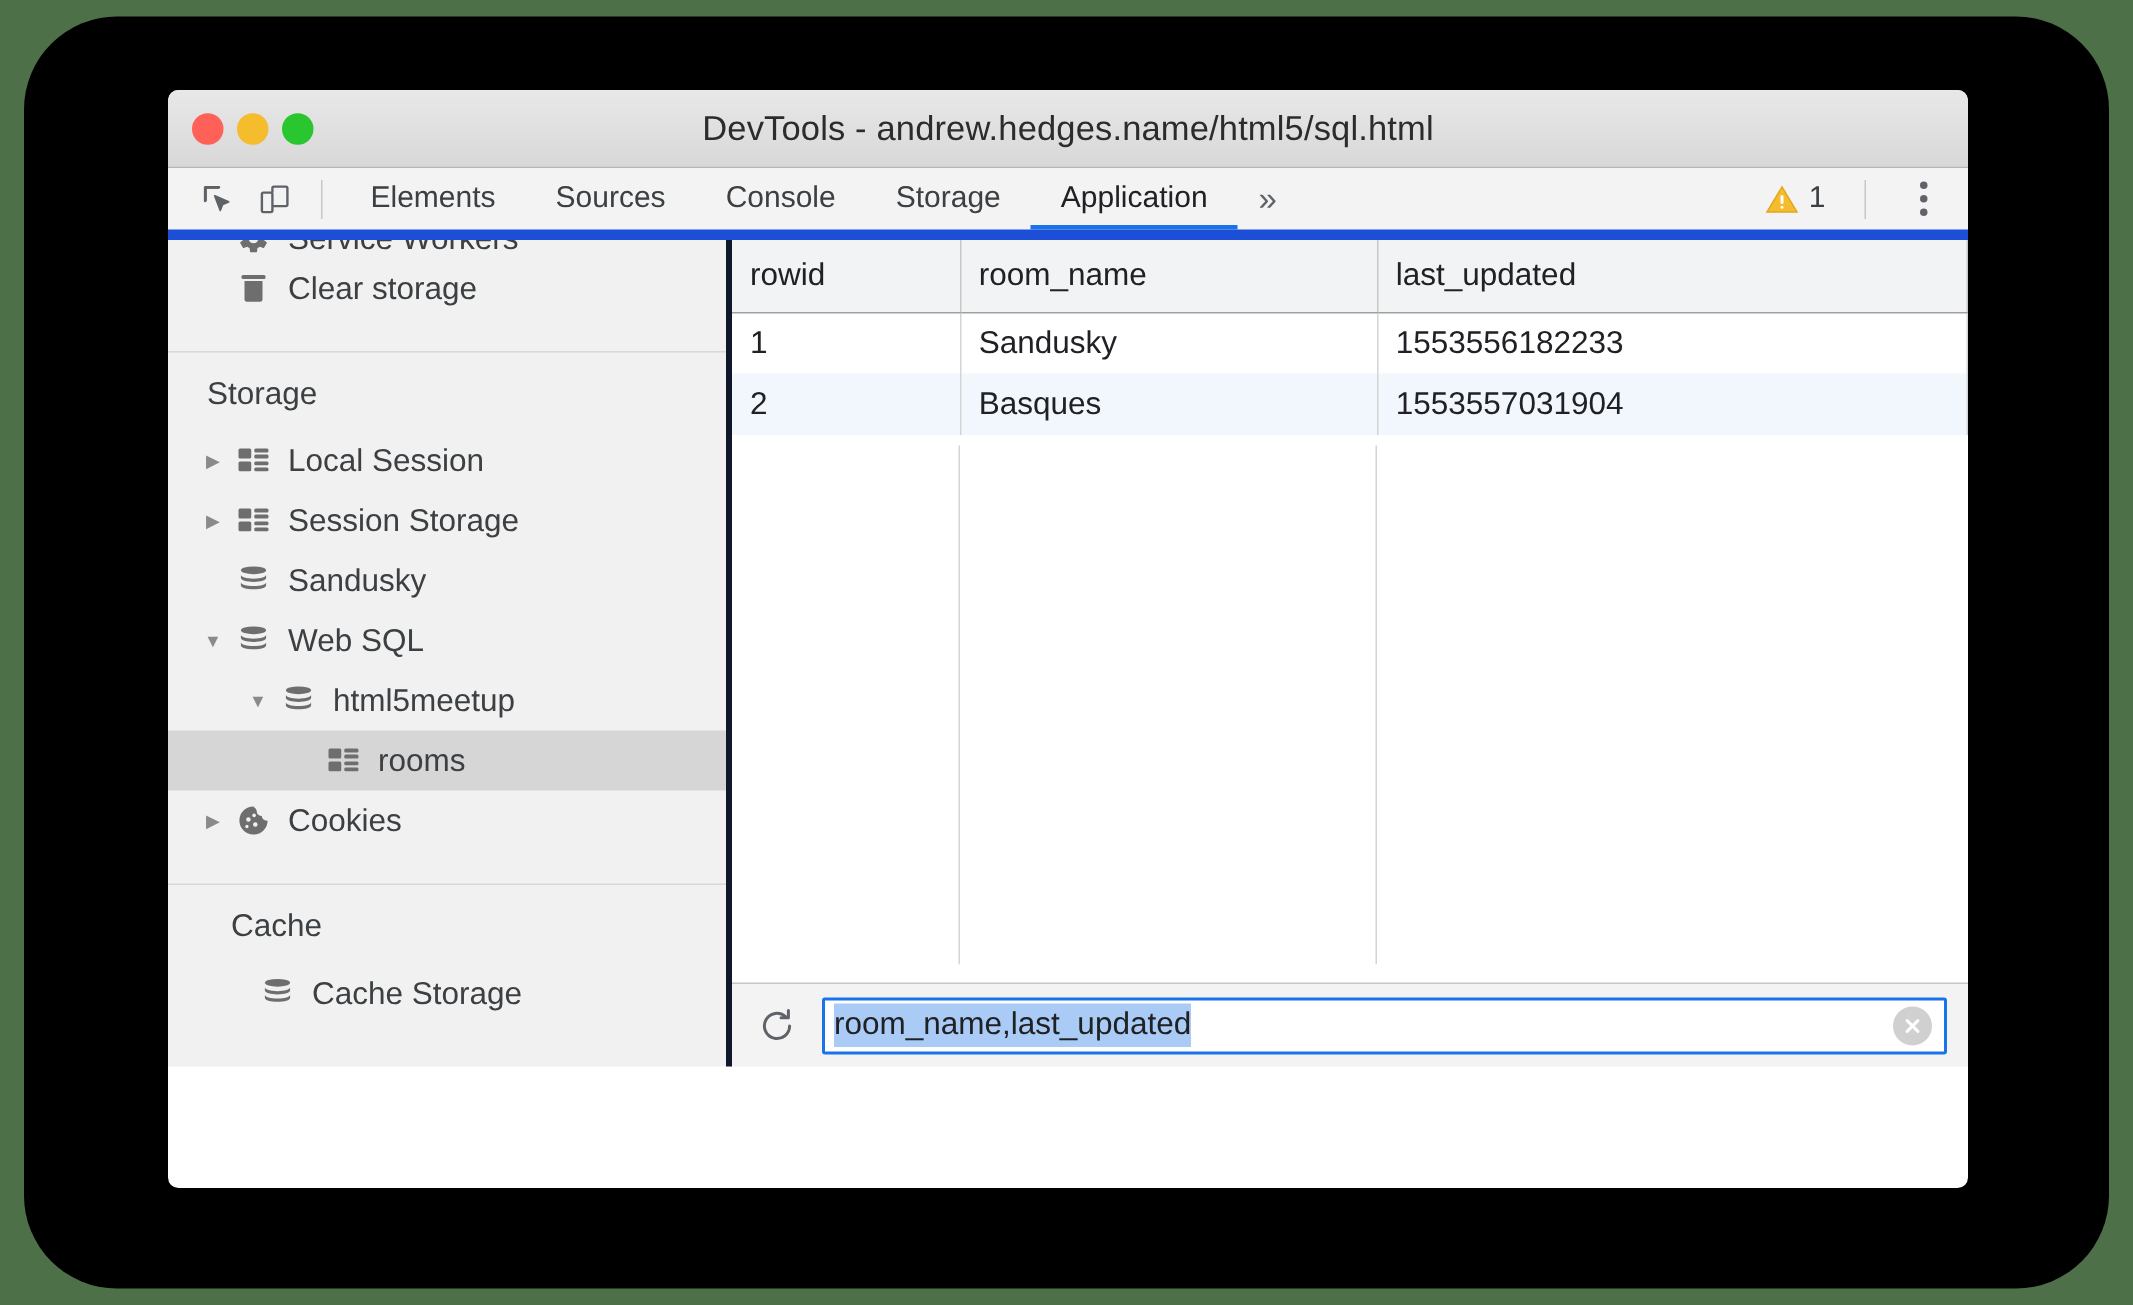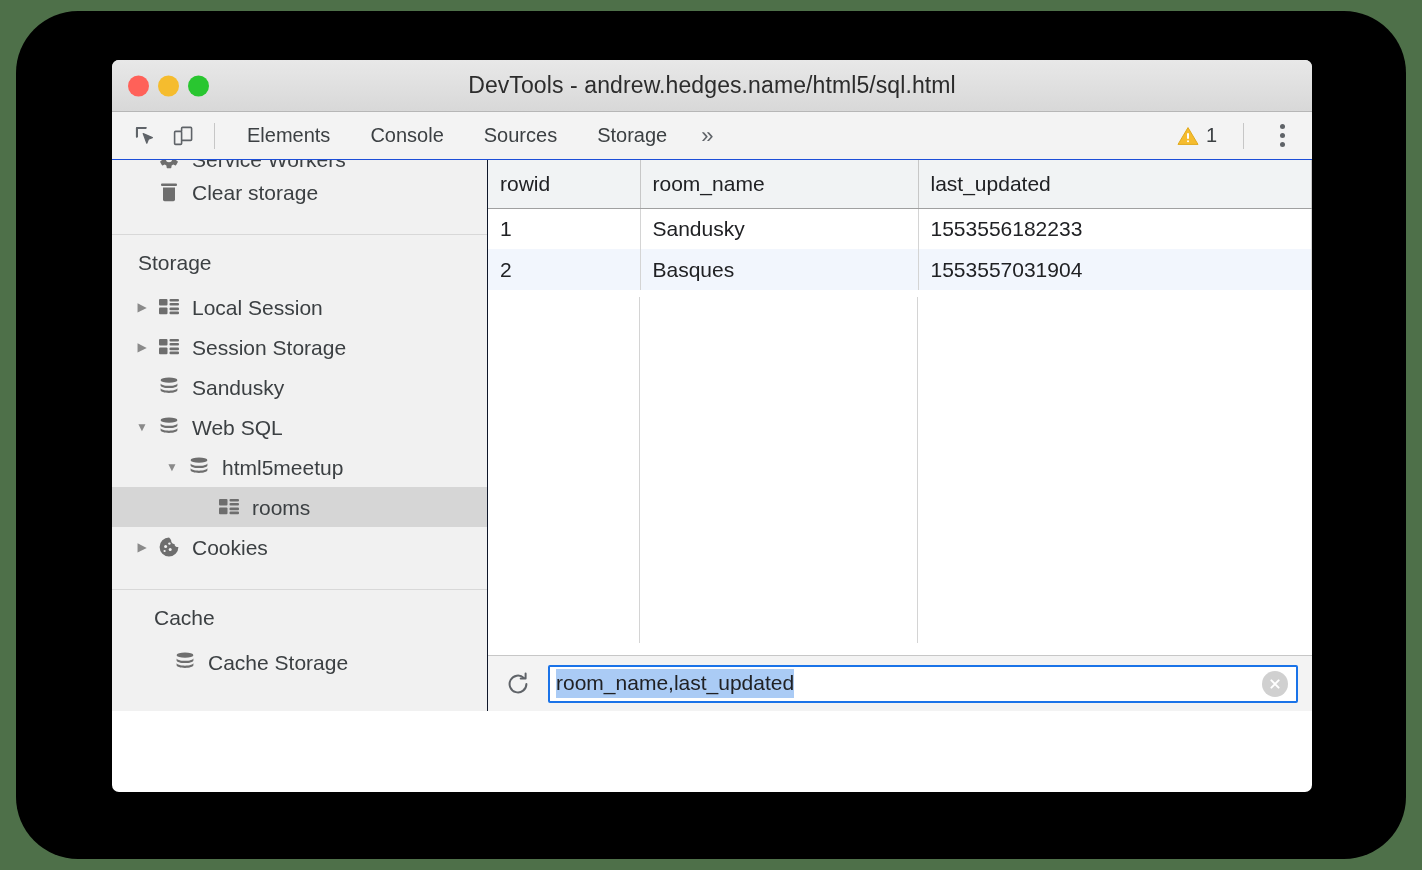--- a/index.html
+++ b/index.html
@@ -71,21 +71,21 @@
     color: #2c2c2c;
     letter-spacing: .1px;
     white-space: nowrap;
   }
 
   
   #tabbar {
     position: relative;
     height: 48px;
     background: #f3f3f3;
-    border-bottom: 1px solid #1d4ed8;
+    border-bottom: 7px solid #1d4ed8;
     display: flex;
     align-items: center;
     padding: 0 12px 0 14px;
   }
   .tb-icon {
     width: 38px; height: 34px;
     display: flex; align-items: center; justify-content: center;
     color: #5f6368;
   }
   .tb-sep {
@@ -138,21 +138,21 @@
   
   #panel {
     display: flex;
     height: 551px;
   }
 
   
   #sidebar {
     width: 376px;
     background: #f1f1f1;
-    border-right: 1px solid #0f172a;
+    border-right: 4px solid #0f172a;
     overflow: hidden;
     position: relative;
   }
   .sb-section { border-bottom: 1px solid #d8d8d8; }
   .sb-section:last-child { border-bottom: none; margin-left: 16px; }
   .sb-head {
     font-size: 21px;
     color: #3c4043;
     padding: 16px 0 12px 26px;
   }
@@ -322,27 +322,30 @@
       </svg>
     </div>
 
     <div class="tb-sep"></div>
 
     <div class="tabs">
       <div class="tab">
           <span>Elements</span>
         </div>
       <div class="tab">
+          <span>Sources</span>
+        </div>
+      <div class="tab">
           <span>Console</span>
-        </div>
-      <div class="tab">
-          <span>Sources</span>
         </div>
       <div class="tab">
           <span>Storage</span>
+        </div>
+      <div class="tab active">
+          <span>Application</span>
         </div>
       <div class="tab more">
           <span>»</span>
         </div>
     </div>
 
     <div id="tb-right">
       <div id="warn-group">
         <svg width="22" height="20" viewBox="0 0 22 20">
           <path d="M11 1.6 L21 18.4 H1 Z" fill="#f5bc2e" stroke="#e0a91c" stroke-width="1"></path>

